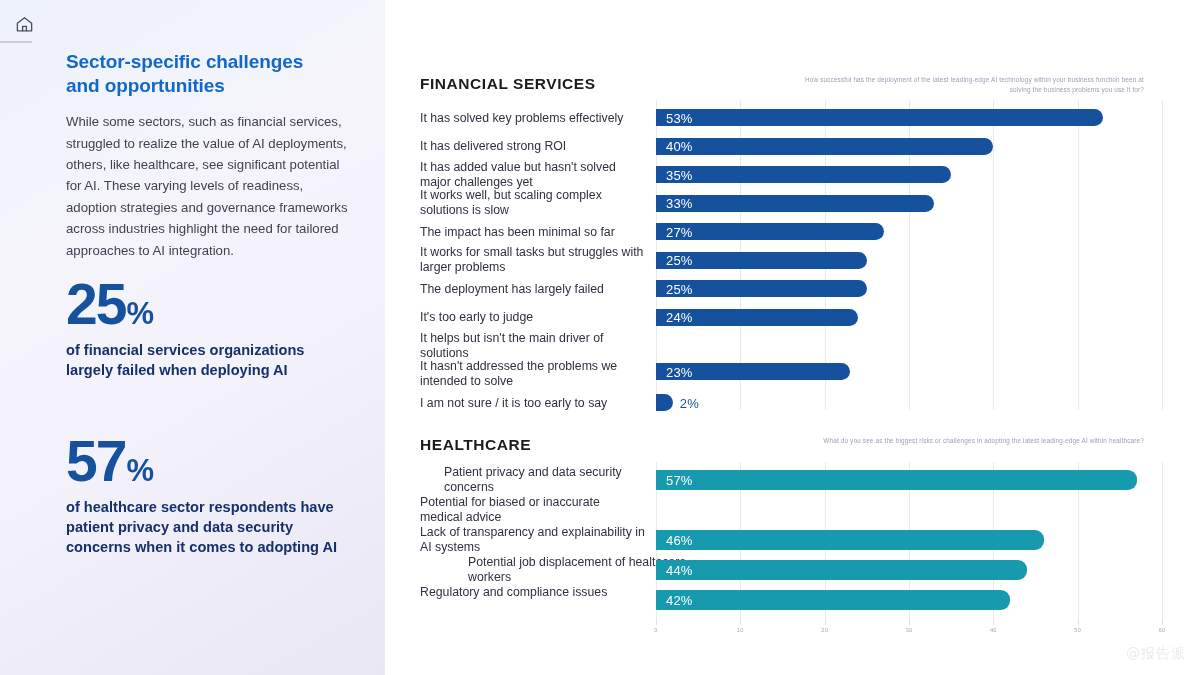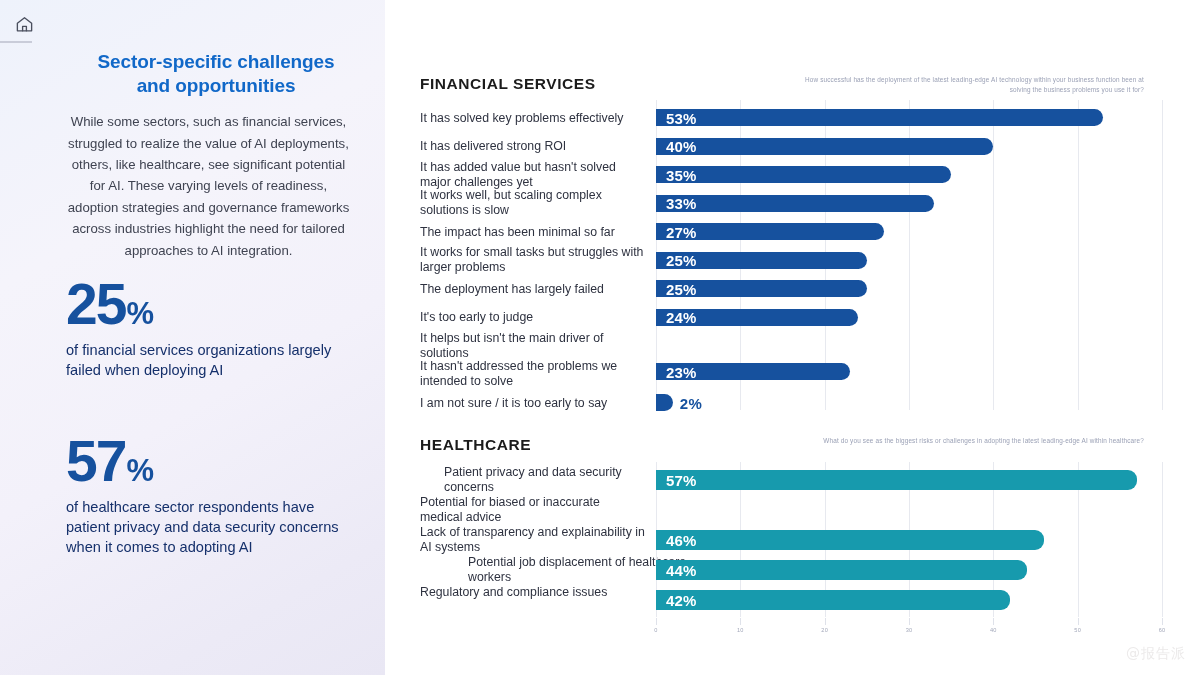--- a/index.html
+++ b/index.html
@@ -12,42 +12,42 @@
 
   
   .left-panel{
     position:absolute; left:0; top:0; width:385px; height:675px;
     background:linear-gradient(150deg,#eef2fb 0%,#f5f4fb 32%,#f3f1fa 58%,#eceaf6 85%,#e9e7f4 100%);
   }
   .home-icon-wrap{ position:absolute; left:10px; top:10px; width:28px; height:28px;
     display:flex; align-items:center; justify-content:center; }
   .home-divider{ position:absolute; left:0; top:41px; width:32px; height:2px; background:#c9ccd9; }
 
-  .lp-inner{ position:absolute; left:66px; top:50px; width:300px;text-align:center; }
+  .lp-inner{ position:absolute; left:66px; top:50px; width:300px; }
 
   .lp-title{
     font-size:19px; font-weight:bold; line-height:1.27; color:#1168c8;
     letter-spacing:-0.1px;
   }
   .lp-body{
     margin-top:13px; font-size:13.2px; line-height:1.62; color:#3f4351;
     width:285px;
   }
 
   .stat-block{ position:absolute; left:66px; width:300px; }
   .stat-1{ top:278px; }
   .stat-2{ top:435px; }
   .stat-num{
     font-weight:bold; color:#16519e; line-height:0.92;
     display:flex; align-items:baseline;
   }
   .stat-num .big{ font-size:57px; letter-spacing:-2px; }
   .stat-num .pct{ font-size:31px; font-weight:bold; margin-left:1px; }
   .stat-desc{
-    margin-top:11px; font-size:14.6px; font-weight:normal; line-height:1.36;
+    margin-top:11px; font-size:14.6px; font-weight:bold; line-height:1.36;
     color:#15306b; width:280px;
   }
 
   
   .right-panel{ position:absolute; left:385px; top:0; width:815px; height:675px; background:#fff; }
 
   .sec-title{
     position:absolute; font-size:15.5px; font-weight:bold; color:#1b1b1b;
     letter-spacing:0.55px;
   }
@@ -64,21 +64,21 @@
     width:225px; left:0;
   }
   .plot{ position:absolute; }
   .gridline{ position:absolute; top:0; width:1px; background:#e7e9ef; }
   .bar-row{ position:absolute; left:0; }
   .bar{
     position:absolute; left:0; top:0; height:100%;
     border-radius:0 9px 9px 0;
   }
   .bar-val{
-    position:absolute; font-size:15px; font-weight:bold; color:#ffffff;
+    position:absolute; font-size:13px; font-weight:normal; color:#ffffff;
     left:10px; top:50%; transform:translateY(-50%); letter-spacing:0.2px;
   }
   .bar-val.outside{ color:#16519e; left:auto; }
 
   .axis{ position:absolute; }
   .tick{ position:absolute; top:0; width:1px; height:7px; background:#dfe2ea; }
   .tick-lbl{
     position:absolute; top:9px; font-size:5.6px; color:#a3a8ba;
     transform:translateX(-50%); letter-spacing:0.2px;
   }

